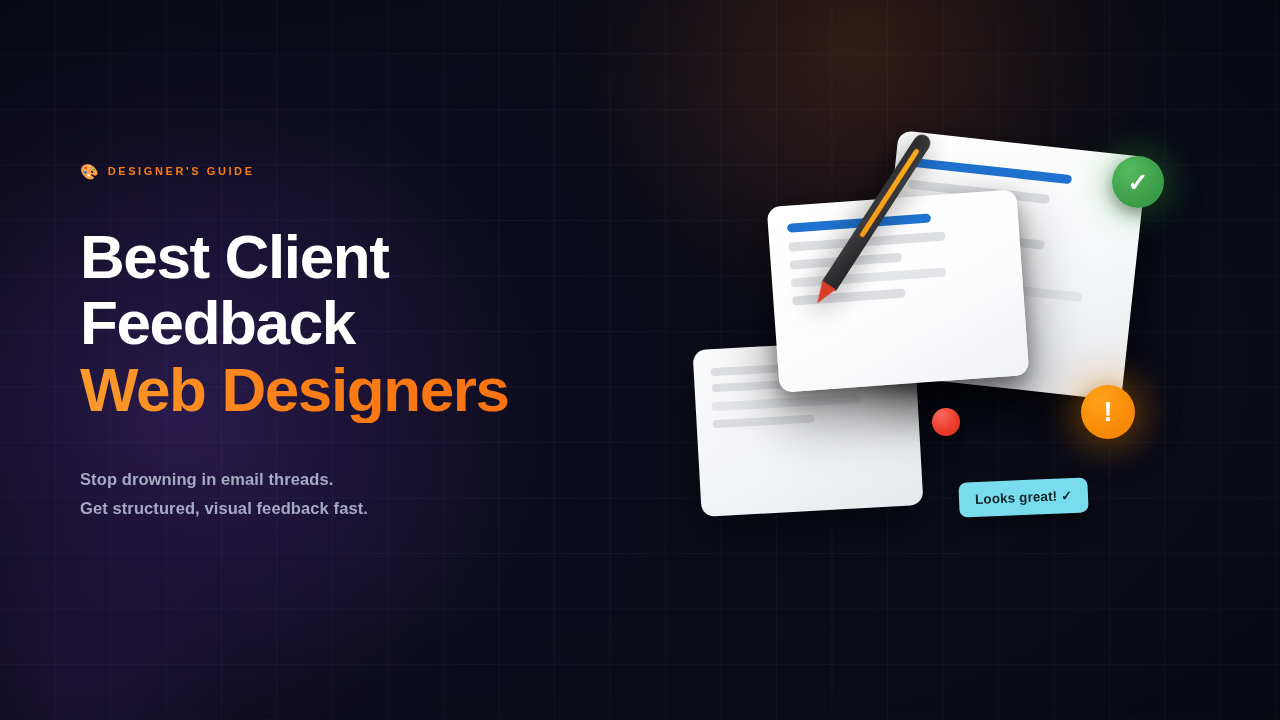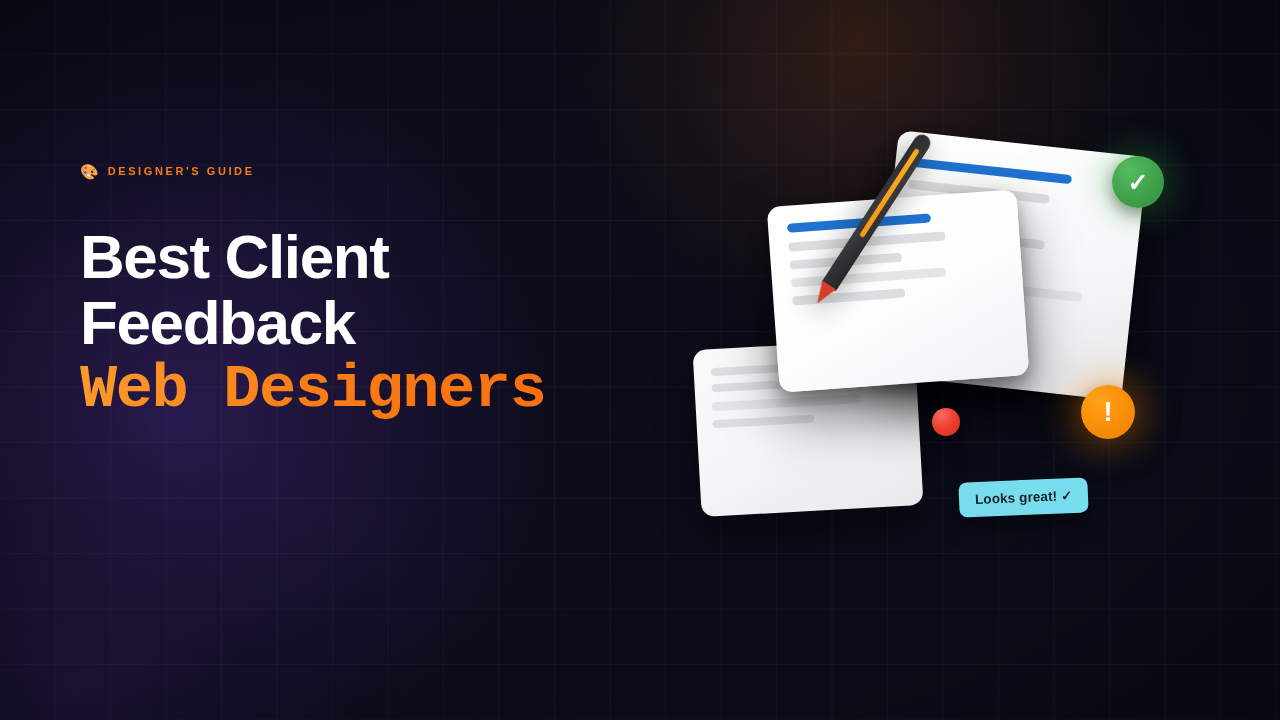--- a/index.html
+++ b/index.html
@@ -94,21 +94,20 @@
     font-weight: bold;
     line-height: 1.075;
     letter-spacing: -1.4px;
     color: #ffffff;
   }
   .headline .accent {
     background: linear-gradient(95deg, #fb9a2c 0%, #fa7d16 42%, #f96a0d 100%);
     -webkit-background-clip: text;
     background-clip: text;
     color: transparent;
-    font-family: Liberation Mono, monospace;
     -webkit-text-fill-color: transparent;
   }
   .subcopy {
     margin-top: 34px;
     color: #a6a9c4;
     font-size: 16.5px;
     font-weight: bold;
     line-height: 1.77;
     letter-spacing: 0.1px;
   }
@@ -287,20 +286,24 @@
       <span class="eyebrow-emoji">🎨</span>
       <span class="eyebrow-text">DESIGNER'S GUIDE</span>
     </div>
 
     <h1 class="headline">
       <div>Best Client</div>
       <div>Feedback</div>
       <div class="accent">Web Designers</div>
     </h1>
 
+    <div class="subcopy">
+      <div>Stop drowning in email threads.</div>
+      <div>Get structured, visual feedback fast.</div>
+    </div>
   </div>
 
   <div class="art">
 
     <div class="card" id="card-back">
       <div class="line" style="left:17px; top:19px; width:104px; height:8px;"></div>
       <div class="line" style="left:17px; top:35px; width:100px; height:8px;"></div>
       <div class="line faint" style="left:16px; top:53px; width:149px; height:9px;"></div>
       <div class="line" style="left:16px; top:71px; width:102px; height:8px;"></div>
     </div>

